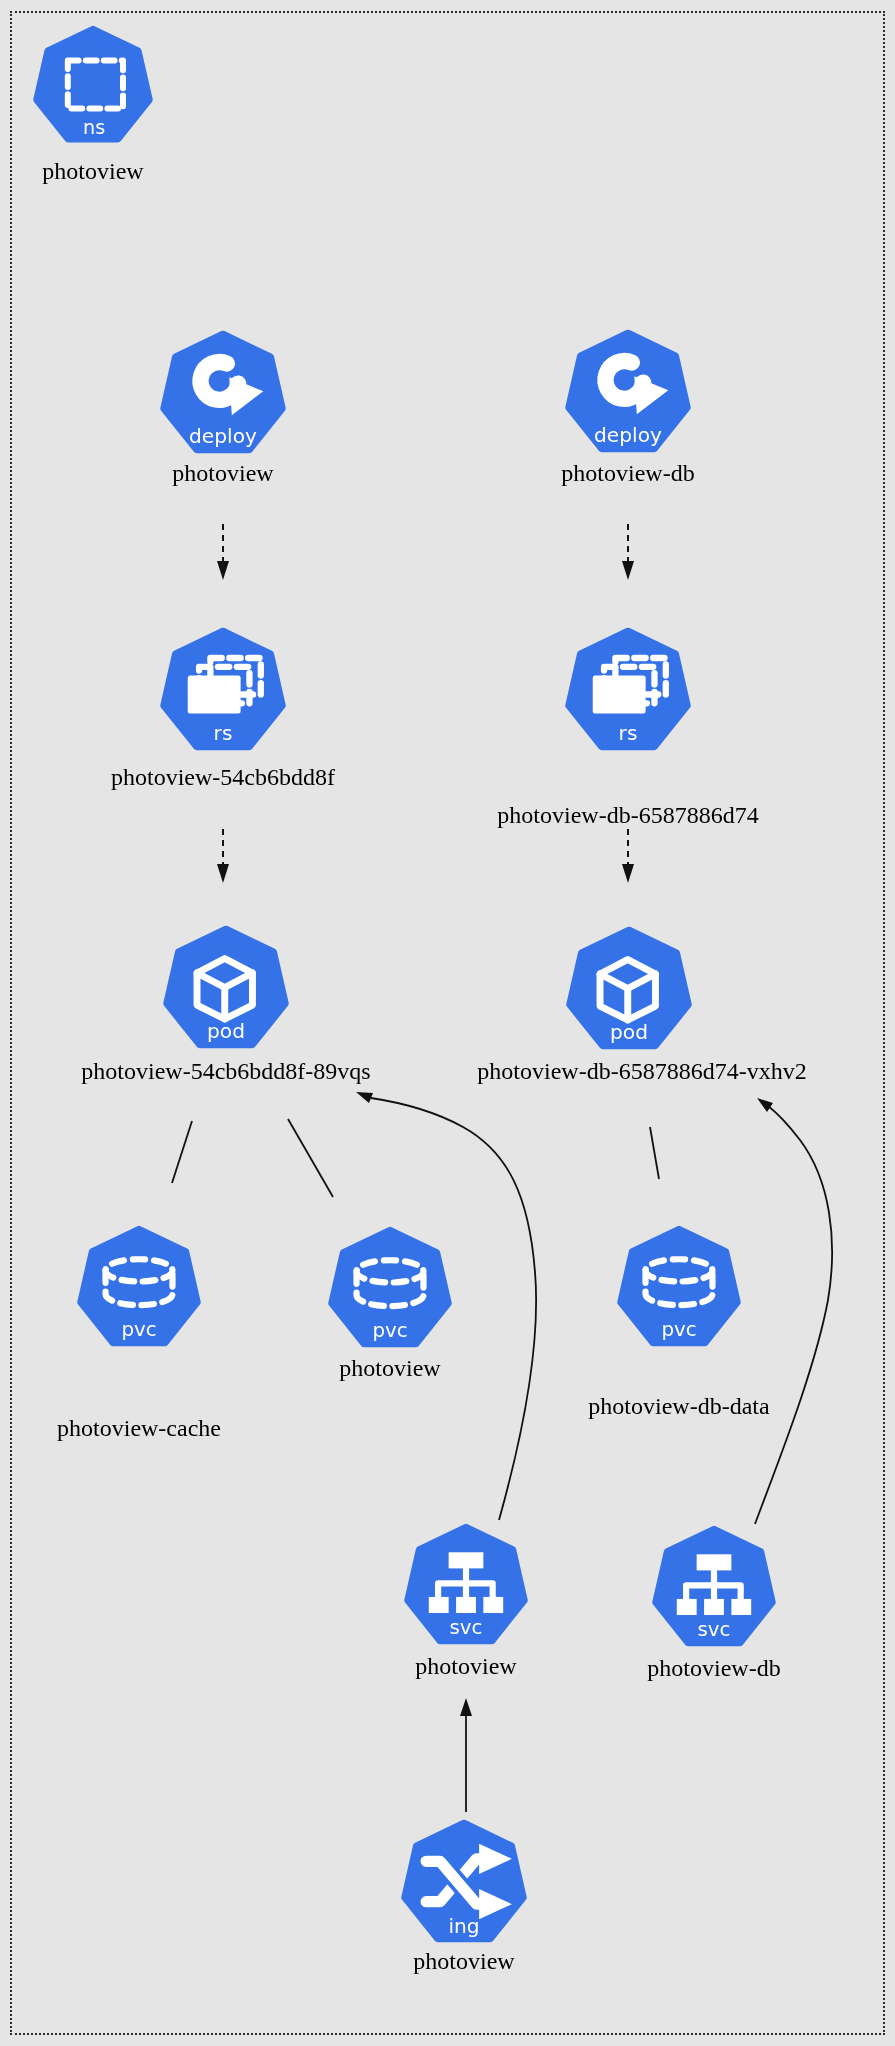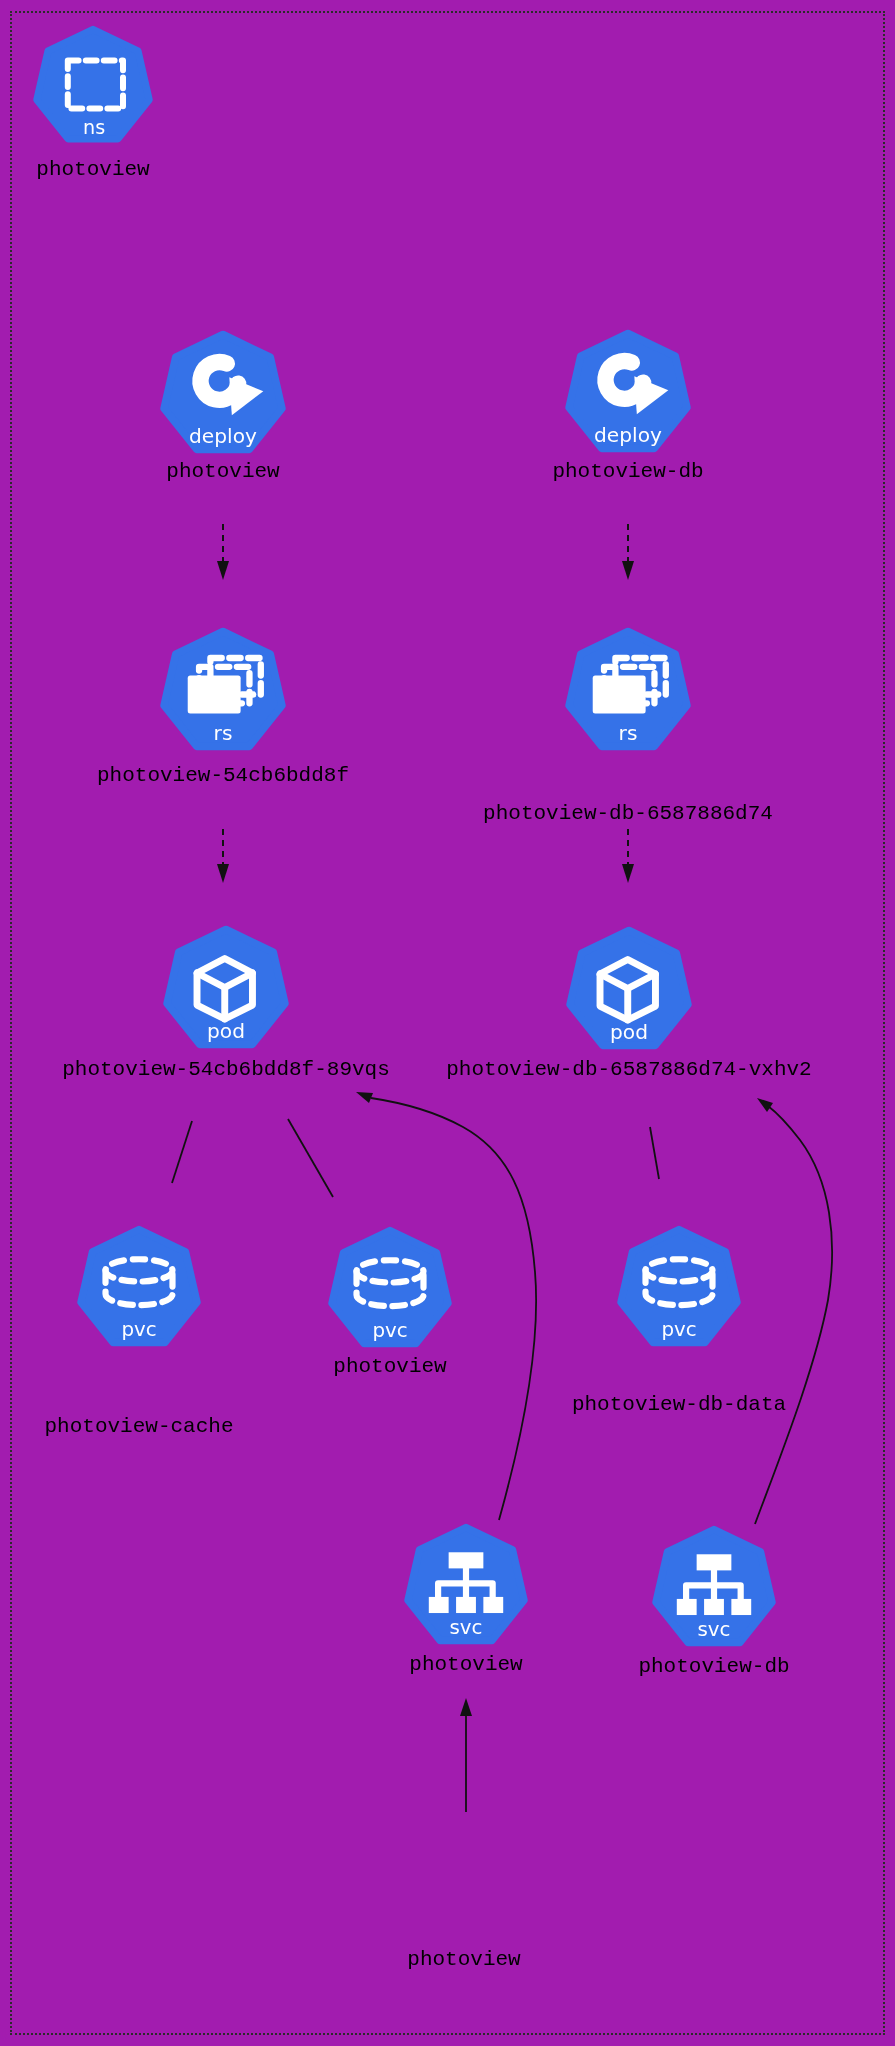--- a/index.html
+++ b/index.html
@@ -1,34 +1,34 @@
 <!DOCTYPE html>
 <html><head>
 <meta charset="utf-8">
 <style>
   html,body{margin:0;padding:0;background:#fff;}
-  .canvas{position:relative;width:895px;height:2046px;background:#a21caf;overflow:hidden;
+  .canvas{position:relative;width:895px;height:2046px;background:#e5e5e5;overflow:hidden;
           font-family:"Liberation Serif",serif;}
   .page-border{position:absolute;left:10px;top:11px;right:10px;bottom:11px;
                border:2px dotted #2b2b2b;pointer-events:none;}
   .edges{position:absolute;left:0;top:0;width:895px;height:2046px;}
   .edges line,.edges path{stroke:#111;stroke-width:1.8px;fill:none;}
   .edges .dash{stroke-dasharray:6 5;stroke-width:2px;}
   .edges polygon{fill:#111;stroke:none;}
   .node{position:absolute;}
   .node svg{display:block;width:100%;height:100%;overflow:visible;}
   .hept{fill:#3572E8;stroke:#3572E8;stroke-width:6;stroke-linejoin:round;}
   .g{stroke:#fff;fill:none;stroke-width:5;stroke-linecap:round;stroke-linejoin:round;}
   .gdash{stroke-dasharray:9 6;}
   .gfill{fill:#fff;stroke:none;}
   .ghalo{stroke:#3572E8;fill:none;stroke-width:15;stroke-linecap:round;stroke-linejoin:round;}
   .kind{fill:#fff;font-family:"DejaVu Sans","Liberation Sans",sans-serif;font-size:16px;
         text-anchor:middle;}
-  .nlabel{position:absolute;transform:translateX(-50%);font-family:Liberation Mono, monospace;
-          font-size:21px;color:#000;white-space:nowrap;}
+  .nlabel{position:absolute;transform:translateX(-50%);font-family:Liberation Serif, serif;
+          font-size:24px;color:#000;white-space:nowrap;}
 </style>
 </head>
 <body>
 
 <div class="canvas">
   <div class="page-border"></div>
 
   <svg class="edges" viewBox="0 0 895 2046">
 
     <g>
@@ -136,21 +136,21 @@
     <svg viewBox="0 0 100 100">
       <polygon class="hept" points="50,2 12.5,20 3.2,60.7 29.2,93.2 70.8,93.2 96.8,60.7 87.5,20"></polygon>
       <g class="g" style="stroke-width:5.5">
         <polygon points="49,25 71,36.5 71,62 49,73 27,62 27,36.5"></polygon>
         <polyline points="27,36.5 49,48 71,36.5"></polyline>
         <line x1="49" y1="48" x2="49" y2="73"></line>
       </g>
       <text class="kind" x="50" y="88">pod</text>
     </svg>
   </div>
-  <div class="nlabel" style="left:629px;top:1058px">photoview-db-6587886d74-vxhv2</div>
+  <div class="nlabel" style="left:642px;top:1058px">photoview-db-6587886d74-vxhv2</div>
 
   <div class="node" style="left:77px;top:1227px;width:124px;height:124px">
     <svg viewBox="0 0 100 100">
       <polygon class="hept" points="50,2 12.5,20 3.2,60.7 29.2,93.2 70.8,93.2 96.8,60.7 87.5,20"></polygon>
       <g class="g" style="stroke-dasharray:10 7">
         <ellipse cx="50" cy="35" rx="27" ry="9"></ellipse>
         <path d="M 23 35 L 23 54 A 27 9 0 0 0 77 54 L 77 35"></path>
       </g>
       <text class="kind" x="50" y="88">pvc</text>
     </svg>
@@ -208,14 +208,25 @@
       </g>
       <rect class="gfill" x="36" y="22" width="28" height="13"></rect>
       <rect class="gfill" x="20" y="58" width="16" height="13"></rect>
       <rect class="gfill" x="42" y="58" width="16" height="13"></rect>
       <rect class="gfill" x="64" y="58" width="16" height="13"></rect>
       <text class="kind" x="50" y="88">svc</text>
     </svg>
   </div>
   <div class="nlabel" style="left:714px;top:1655px">photoview-db</div>
 
+  <div class="node" style="left:401px;top:1821px;width:126px;height:126px">
+    <svg viewBox="0 0 100 100">
+      <polygon class="hept" points="50,2 12.5,20 3.2,60.7 29.2,93.2 70.8,93.2 96.8,60.7 87.5,20"></polygon>
+      <polyline class="g" style="stroke-width:9" points="20,64 31,64 60,30 64,30"></polyline>
+      <polygon class="gfill" points="62,18 88,30 62,42"></polygon>
+      <polyline class="ghalo" points="31,32 60,66"></polyline>
+      <polyline class="g" style="stroke-width:9" points="20,32 31,32 60,66 64,66"></polyline>
+      <polygon class="gfill" points="62,54 88,66 62,78"></polygon>
+      <text class="kind" x="50" y="89">ing</text>
+    </svg>
+  </div>
   <div class="nlabel" style="left:464px;top:1948px">photoview</div>
 </div>
 
 </body></html>

